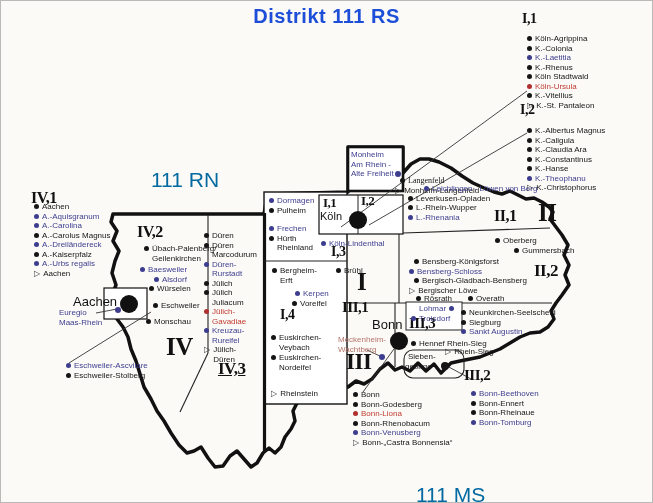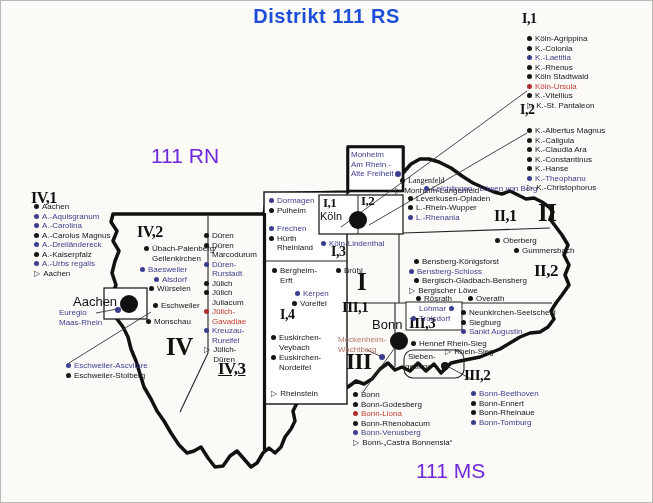--- a/index.html
+++ b/index.html
@@ -4,21 +4,21 @@
 <style>
   html,body{margin:0;padding:0;background:#e8e6e2;}
   .stage{position:relative;width:653px;height:503px;background:#fbfaf7;
          font-family:"Liberation Sans",sans-serif;overflow:hidden;
          border:1px solid #b9b9b9;box-sizing:border-box;}
   .stage svg{position:absolute;left:0;top:0;}
   .title{position:absolute;left:0;right:0;top:4px;text-align:center;
          font-size:20px;font-weight:bold;color:#1d4ed8;letter-spacing:.5px;}
   .biglabel{position:absolute;color:#111;white-space:nowrap;line-height:1;}
   .biglabel.serif{font-family:"Liberation Serif",serif;font-weight:bold;letter-spacing:-.5px;}
-  .biglabel.sans{font-family:"Liberation Sans",sans-serif;font-weight:normal;color:#6d28d9;}
+  .biglabel.sans{font-family:"Liberation Sans",sans-serif;font-weight:normal;color:#0369a1;margin-top:24px;}
   .group{position:absolute;}
   .item{display:flex;gap:3px;font-size:8px;line-height:9.5px;color:#151515;align-items:flex-start;}
   .item .txt{white-space:pre-line;}
   .dot{width:5px;height:5px;border-radius:50%;flex:0 0 auto;margin-top:2px;}
   .m-b{background:#151515;}
   .m-u{background:#3d3d8f;}
   .m-r{background:#b03030;}
   .tri{flex:0 0 auto;font-size:8px;line-height:9.5px;color:#333;}
   .c-blue{color:#3d3d8f;}
   .c-red{color:#c23b33;}

